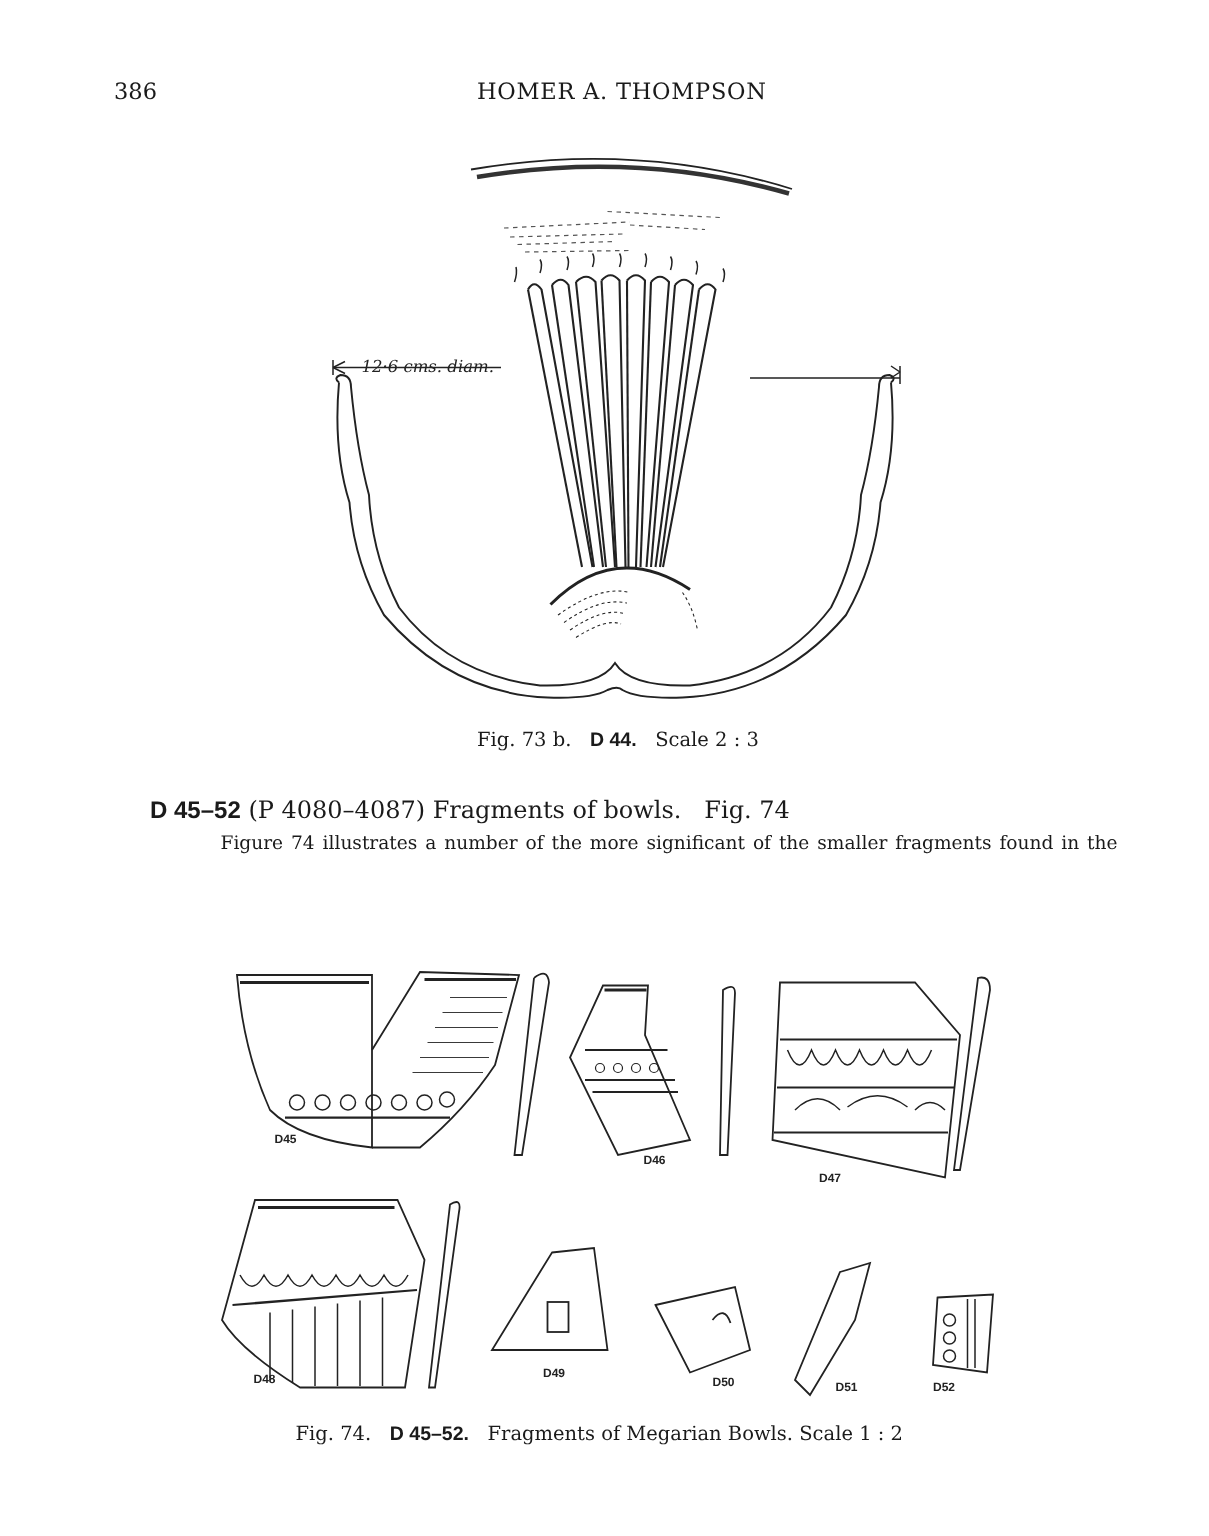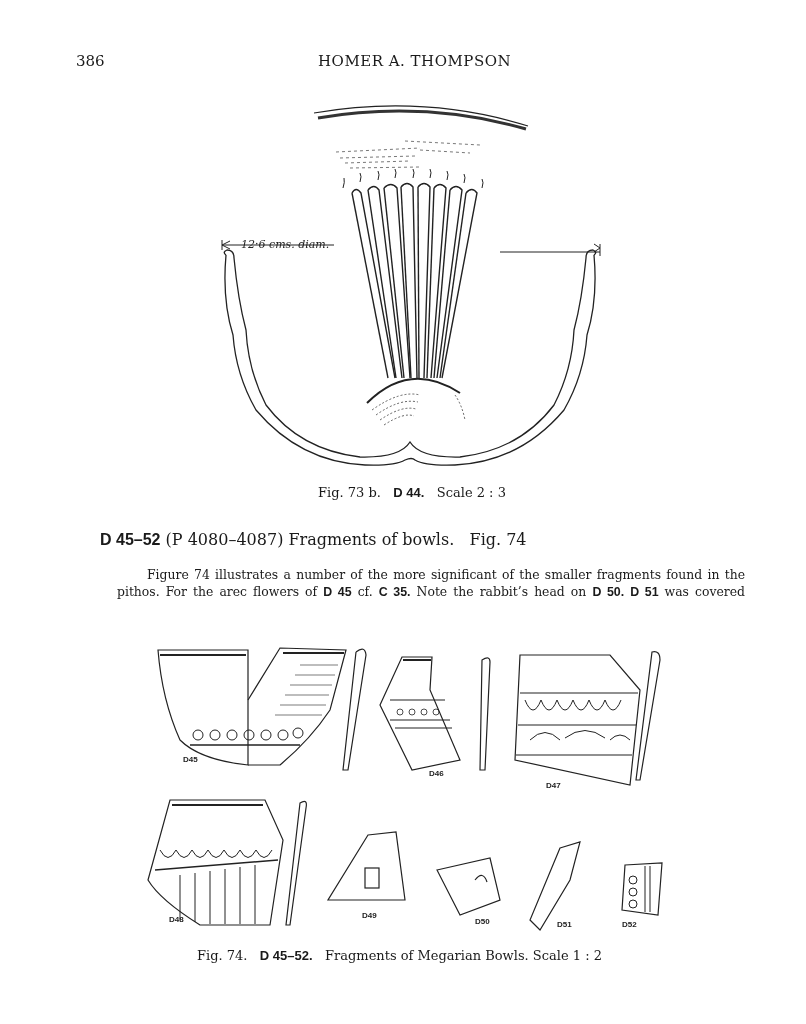--- a/index.html
+++ b/index.html
@@ -8,21 +8,21 @@
   .abs { position: absolute; }
   .header-num { left: 76px; top: 52px; font-size: 15px; }
   .header-title { left: 318px; top: 52px; font-size: 15px; letter-spacing: 0.5px; }
   .caption { font-size: 13px; white-space: nowrap; text-align: center; }
   .bold { font-family: "Liberation Sans", "DejaVu Sans", sans-serif; font-weight: bold; }
   .cap73 { left: 318px; top: 485px; }
   .entry-head { left: 74px; top: 530px; font-size: 16px; white-space: nowrap; }
   .entry-head .bold { font-size: 16px; margin-left: 26px; }
   .para { left: 117px; top: 553px; width: 628px; font-size: 12.4px; line-height: 17.2px; text-align: justify; }
   .para .line { display: block; white-space: nowrap; text-align-last: justify; }
-  .para .line.first { text-indent: 30px; margin-top: 13px; }
+  .para .line.first { text-indent: 30px; }
   .cap74 { left: 197px; top: 948px; }
   .figlabel { font-family: "Liberation Sans", "DejaVu Sans", sans-serif; font-size: 8px; font-weight: bold; }
   svg { position: absolute; overflow: visible; }
 </style>
 </head>
 <body>
 
 <div class="abs header-num">386</div>
 <div class="abs header-title">HOMER A. THOMPSON</div>
 
@@ -99,21 +99,20 @@
 </div>
 
 <div class="abs entry-head">
   <span class="bold">D 45–52</span>
   <span>(P 4080–4087) Fragments of bowls.</span>&nbsp;&nbsp;
   <span>Fig. 74</span>
 </div>
 
 <div class="abs para" id="para">
     <span class="line first"><span>Figure 74 illustrates a number of the more significant of the smaller fragments found in the</span></span>
-    <span class="line"><span>pithos.  For the arec flowers of </span><span class="bold">D 45</span><span> cf. </span><span class="bold">C 35.</span><span>  Note the rabbit’s head on </span><span class="bold">D 50.</span><span>  </span><span class="bold">D 51</span><span> was covered</span></span>
   </div>
 
 <svg style="left:0;top:0" width="806" height="1024" viewBox="0 0 806 1024">
   <g fill="none" stroke="#222" stroke-width="1.2">
 
     <path d="M158 650 L 248 650 L 248 765 Q 200 760 180 740 Q 162 700 158 650 Z"></path>
     <path d="M160 655 L 246 655" stroke-width="2"></path>
     <path d="M248 700 L 280 648 L 346 650 L 330 710 Q 310 740 280 765 L 248 765"></path>
     <path d="M283 653 L 344 653" stroke-width="2"></path>
     <g stroke-width="0.6">

